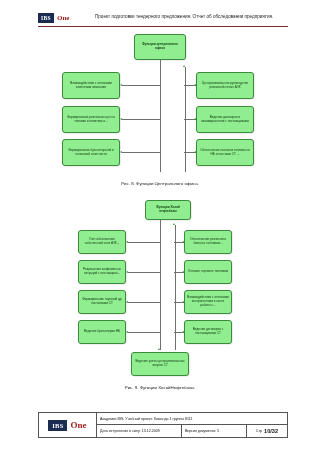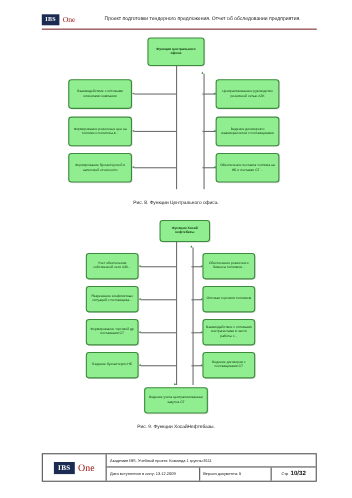--- a/index.html
+++ b/index.html
@@ -29,21 +29,21 @@
   .logo-mark {
     width: 16px; height: 10px;
     background: #1b2b52;
     color: #ffffff;
     font-size: 5.5px; font-weight: bold;
     letter-spacing: .3px;
     display: flex; align-items: center; justify-content: center;
     font-family: "Liberation Serif", serif;
   }
   .logo-word {
-    font-size: 7px; font-weight: normal;
+    font-size: 7px; font-weight: bold;
     color: #a02020;
     font-family: "Liberation Serif", serif;
   }
   .header-title {
     position: absolute;
     left: 57px; top: 1px;
     width: 200px;
     font-size: 4.6px;
     color: #222222;
     line-height: 1.2;

